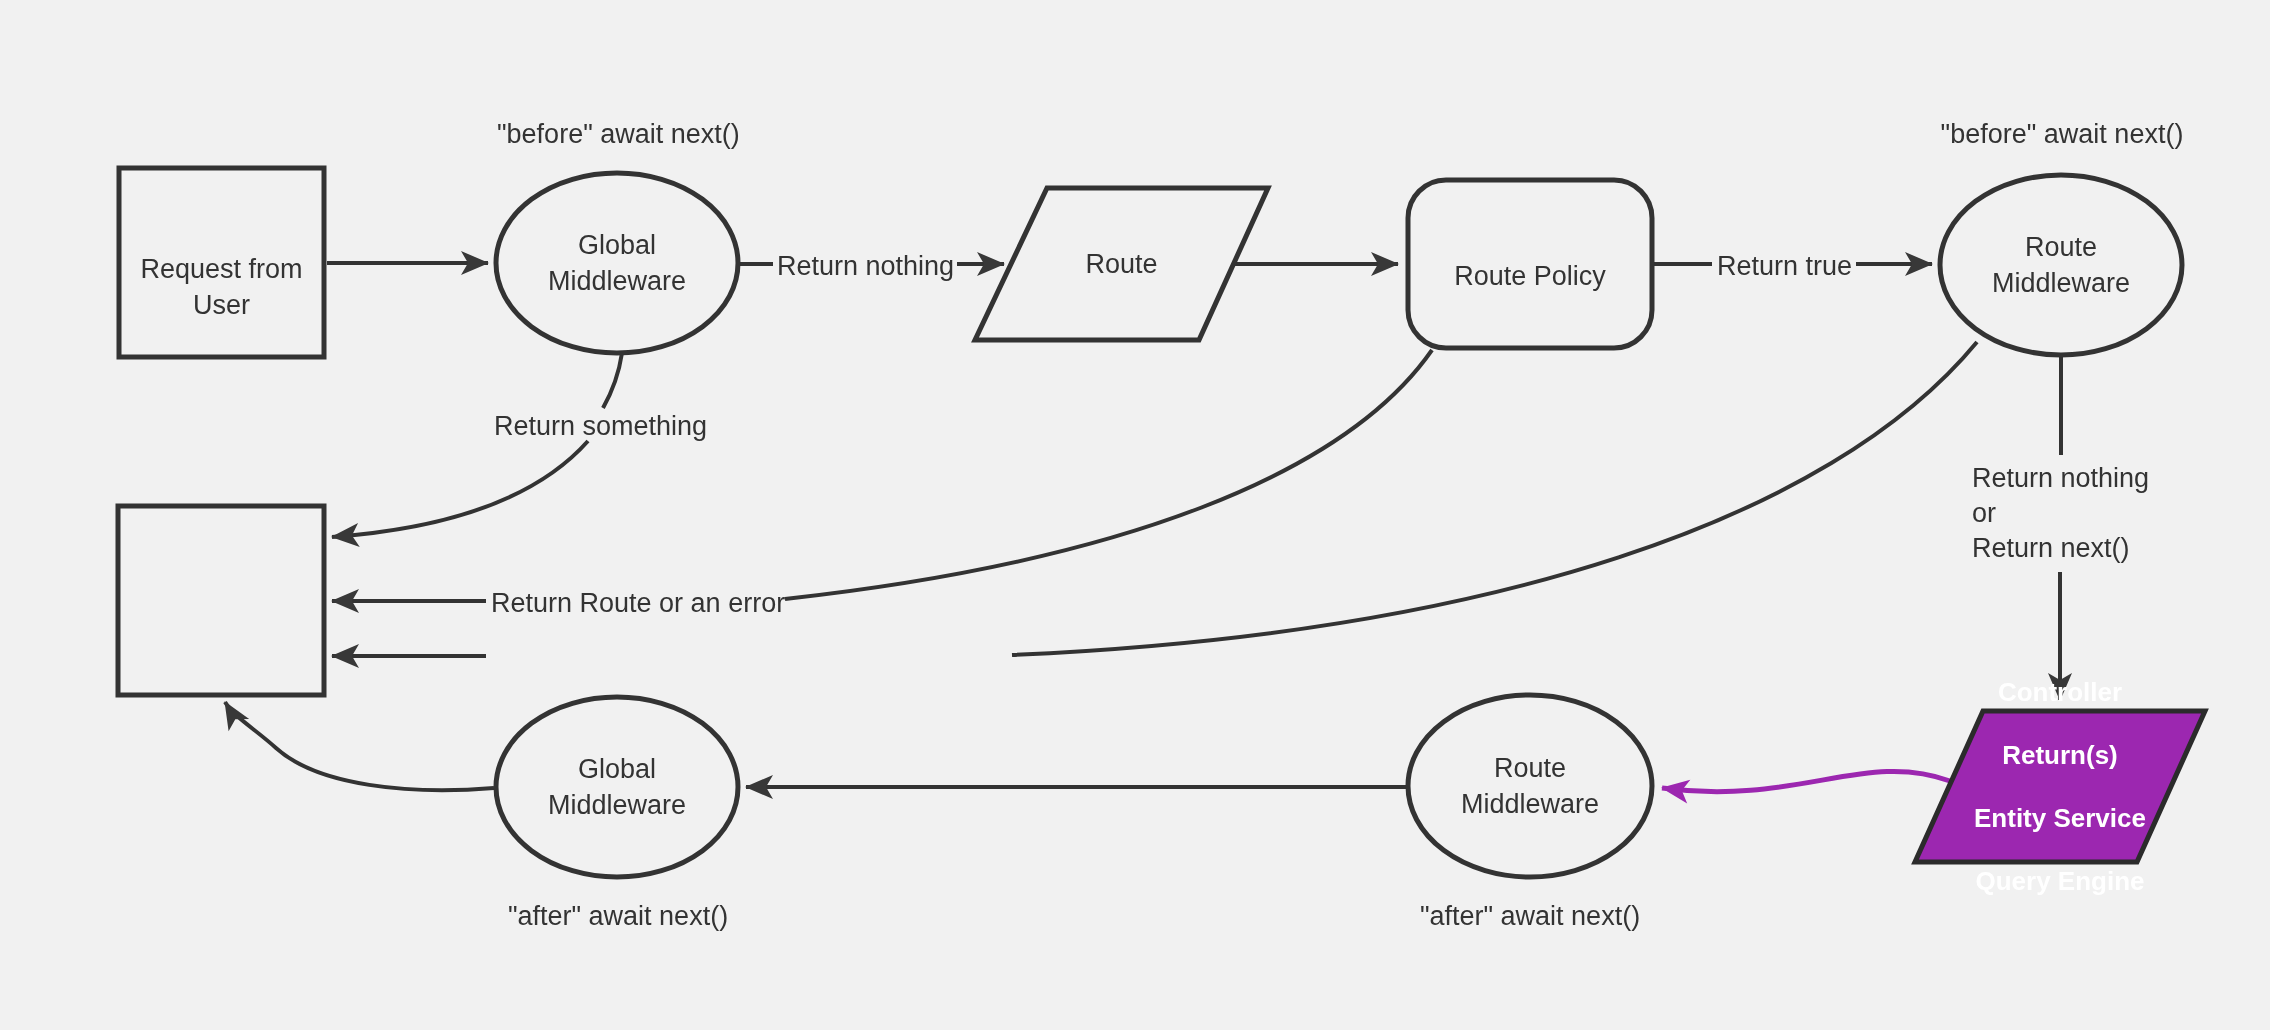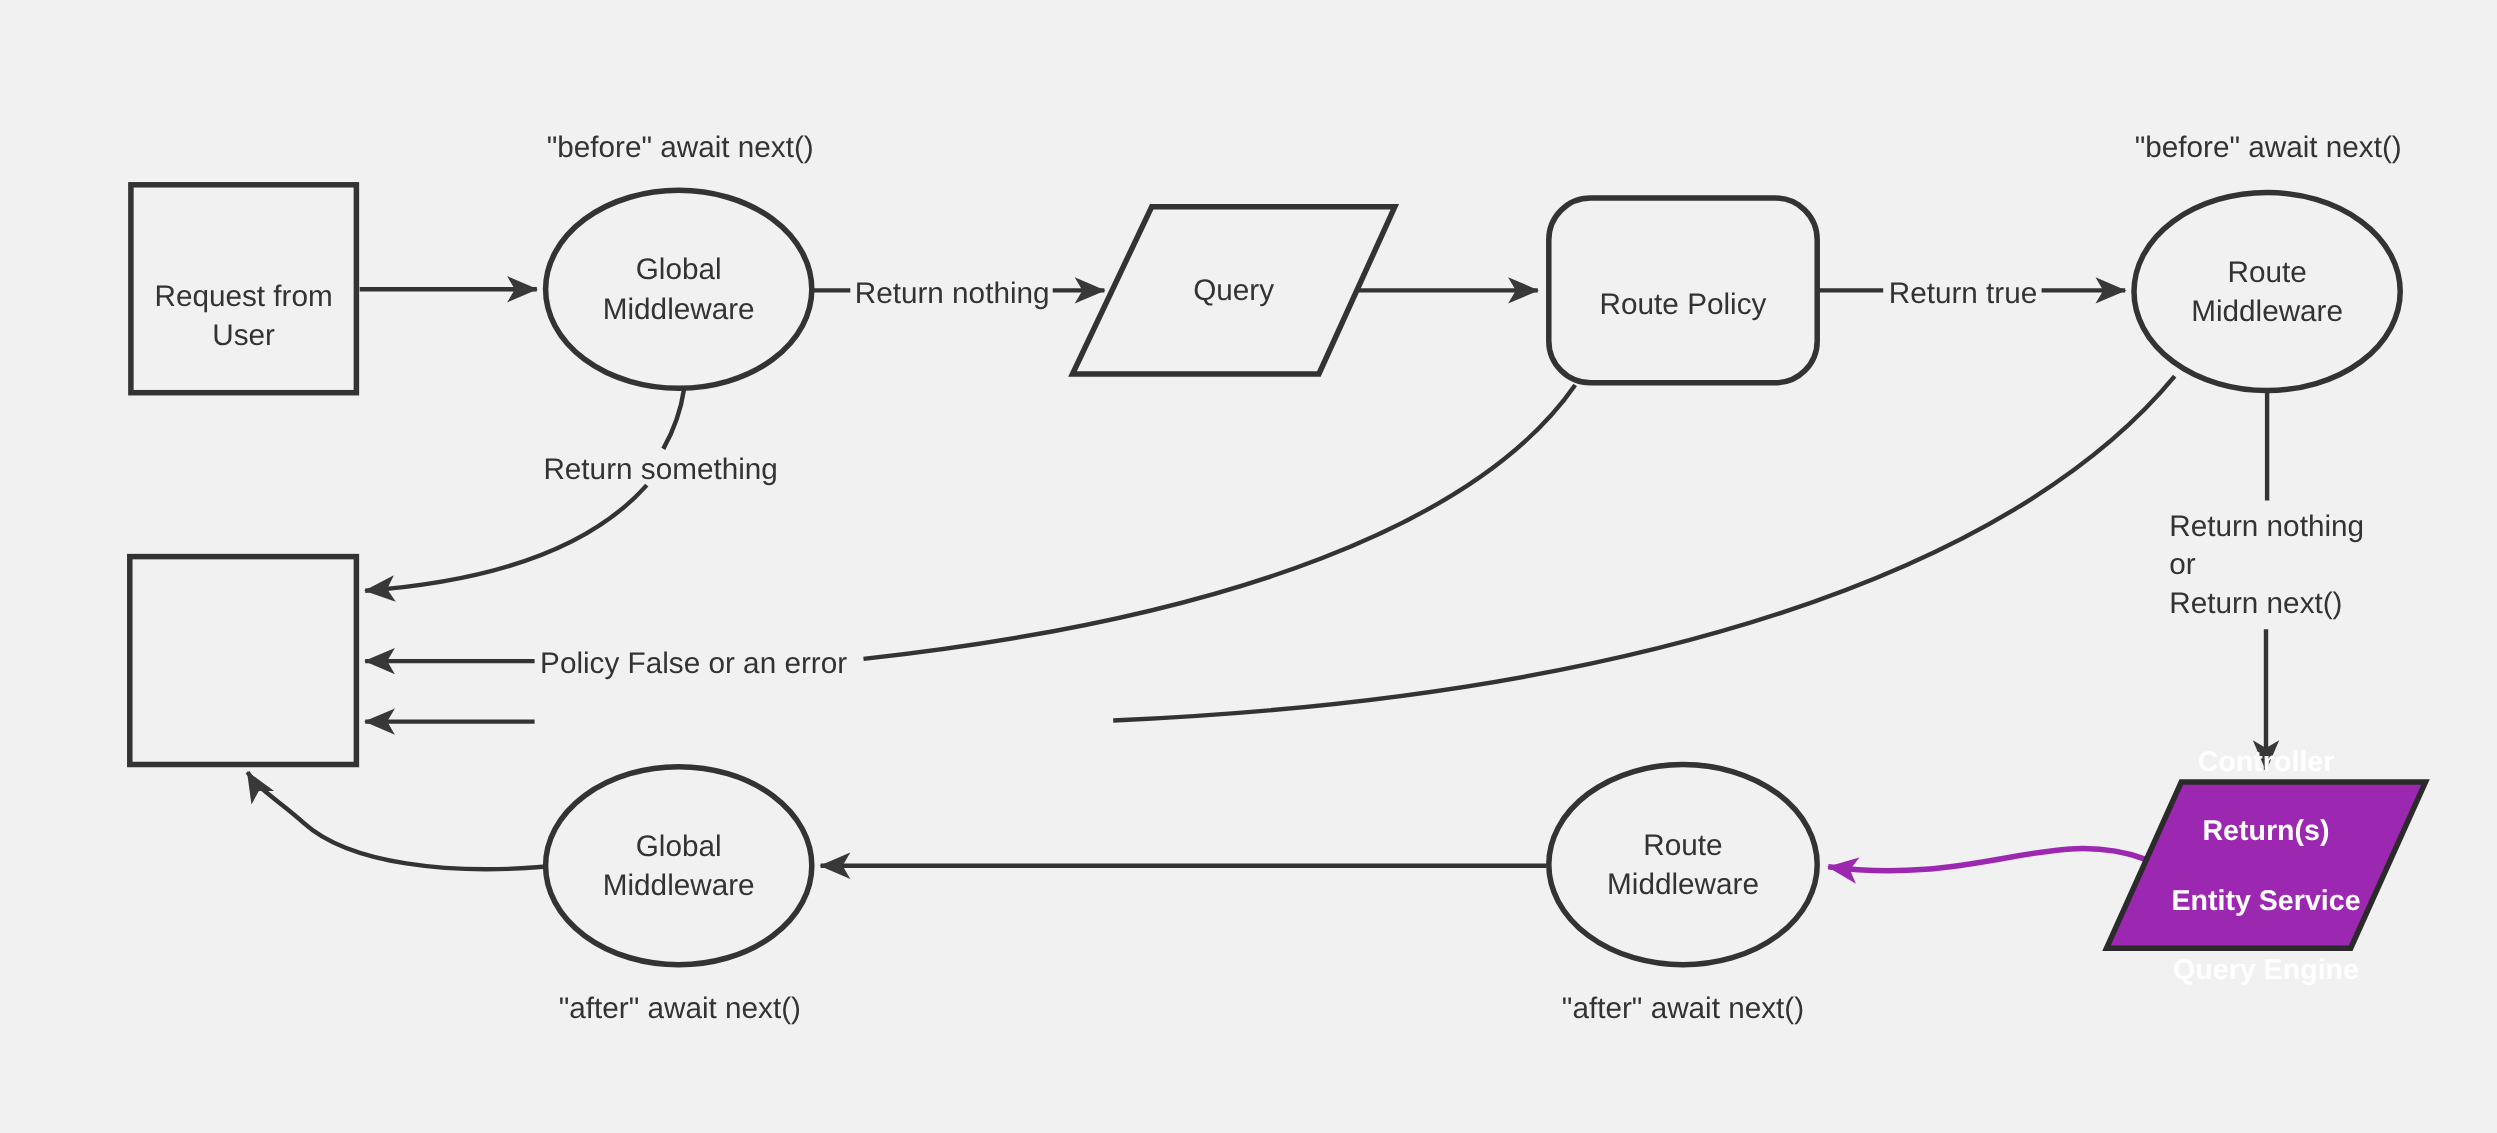--- a/index.html
+++ b/index.html
@@ -112,21 +112,21 @@
 
   <div class="node-lbl" style="left:119px; top:168px; width:205px; height:189px;">
     <span style="max-width:180px;margin-top:48px;">Request from User</span>
   </div>
 
   <div class="node-lbl" style="left:496px; top:173px; width:242px; height:180px;">
     <span style="max-width:160px;">Global Middleware</span>
   </div>
 
   <div class="node-lbl" style="left:975px; top:188px; width:293px; height:152px;">
-    <span>Query</span>
+    <span>Route</span>
   </div>
 
   <div class="node-lbl" style="left:1408px; top:192px; width:244px; height:168px;">
     <span>Route Policy</span>
   </div>
 
   <div class="node-lbl" style="left:1940px; top:175px; width:242px; height:180px;">
     <span style="max-width:160px;">Route Middleware</span>
   </div>
 
@@ -147,21 +147,21 @@
   </div>
 
   <div class="lbl center" style="left:497px; top:118px; width:242px;">"before" await next()</div>
   <div class="lbl center" style="left:1940px; top:118px; width:244px;">"before" await next()</div>
   <div class="lbl center" style="left:497px; top:900px; width:242px;">"after" await next()</div>
   <div class="lbl center" style="left:1408px; top:900px; width:244px;">"after" await next()</div>
 
   <div class="lbl" style="left:777px; top:250px;">Return nothing</div>
   <div class="lbl" style="left:1717px; top:250px;">Return true</div>
   <div class="lbl" style="left:494px; top:410px;">Return something</div>
-  <div class="lbl" style="left:491px; top:587px;">Policy False or an error</div>
+  <div class="lbl" style="left:491px; top:587px;">Return Route or an error</div>
 
   <div class="lbl stacked" style="left:1972px; top:461px;">
     <div>Return nothing</div>
     <div>or</div>
     <div>Return next()</div>
   </div>
 
 </div>
 
 </body></html>

